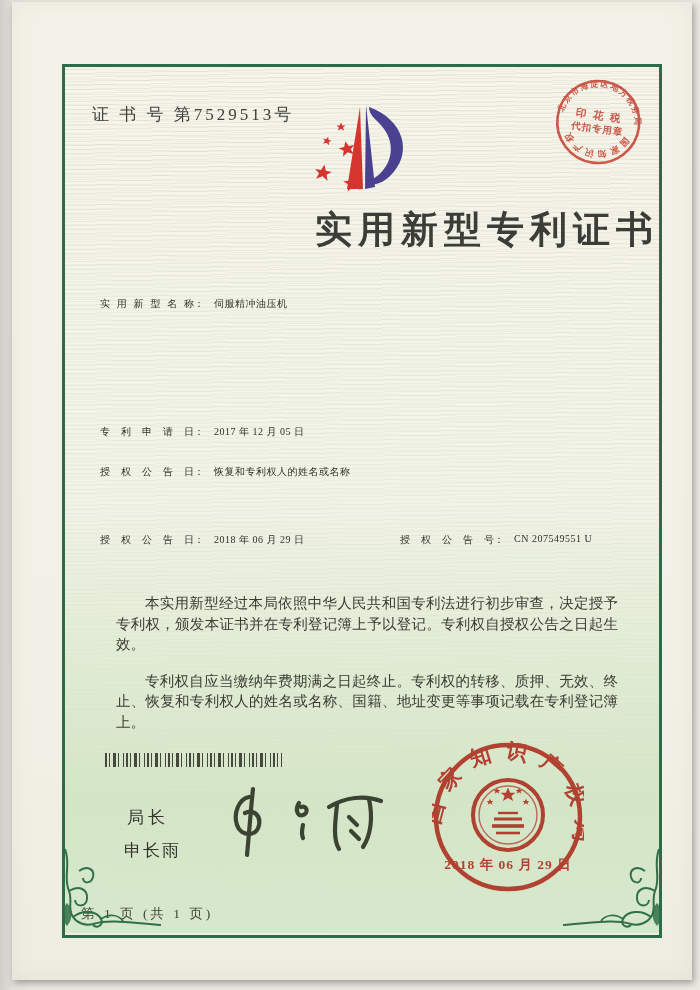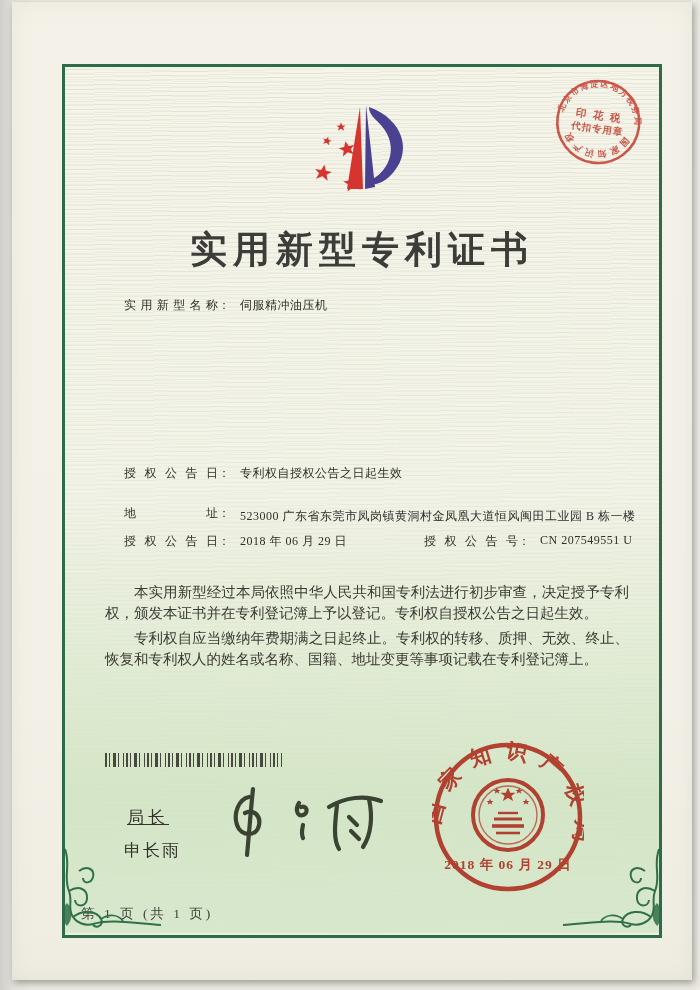--- a/index.html
+++ b/index.html
@@ -15,34 +15,34 @@
   
   .panel{position:absolute;left:53px;top:67px;width:594px;height:864px;
     background-color:#f7f4ea;
     background-image:
       linear-gradient(180deg,rgba(247,244,234,0) 0%,rgba(236,241,226,.45) 50%,rgba(219,233,206,.8) 70%,rgba(210,228,196,.92) 84%,rgba(214,231,203,.95) 100%),
       repeating-linear-gradient(179deg,rgba(100,150,100,.10) 0 1px,rgba(255,255,255,0) 1px 4px),
       repeating-linear-gradient(181deg,rgba(100,150,100,.07) 0 1px,rgba(255,255,255,0) 1px 5px);
     overflow:hidden;}
   .cert-no{position:absolute;left:27px;top:34px;font-size:17px;letter-spacing:3px;color:#3e3f39;}
   .logo{position:absolute;left:232px;top:28px;}
-  .title{position:absolute;left:0;top:136px;width:100%;text-align:center;
-    font-size:37px;font-weight:bold;letter-spacing:6px;color:#3c3d39;margin-top:20px;}
-  .frow{position:absolute;left:35px;font-size:12px;color:#2f302a;white-space:nowrap;margin-left:24px;}
+  .title{position:absolute;left:0;top:136px;width:100%;text-align:right;
+    font-size:37px;font-weight:bold;letter-spacing:6px;color:#3c3d39;}
+  .frow{position:absolute;left:35px;font-size:10px;color:#2f302a;white-space:nowrap;}
   .flabel{display:inline-block;width:94px;text-align:justify;text-align-last:justify;vertical-align:top;}
   .fcolon{display:inline-block;margin-right:10px;vertical-align:top;}
   .fvalue{display:inline-block;vertical-align:top;letter-spacing:.5px;}
   .fvalue.wide{width:432px;white-space:normal;line-height:23px;}
   .grant-no-group{position:absolute;left:300px;top:0;}
   .bodytext{position:absolute;left:35px;top:508px;width:534px;font-size:14.5px;
     line-height:20.6px;color:#3a3b33;text-align:justify;}
-  .bodytext p{margin:5px;text-indent:2em;}
+  .bodytext p{margin:16px;text-indent:2em;}
   .barcode{position:absolute;left:40px;top:684px;width:177px;height:14px;opacity:.82;
     background:repeating-linear-gradient(90deg,#26261f 0 2px,transparent 2px 4px,#26261f 4px 5px,transparent 5px 8px,#26261f 8px 11px,transparent 11px 13px,#26261f 13px 14px,transparent 14px 18px,#26261f 18px 19px,transparent 19px 21px);}
-  .signoff-title{position:absolute;left:62px;top:737px;font-size:17px;letter-spacing:4px;color:#33342c;text-decoration:underline;}
+  .signoff-title{position:absolute;left:62px;top:737px;font-size:17px;letter-spacing:4px;color:#33342c;}
   .signoff-name{position:absolute;left:59px;top:770px;font-size:17px;letter-spacing:2px;color:#33342c;text-align:center;}
   .signature{position:absolute;left:148px;top:714px;}
   .office-seal{position:absolute;left:367px;top:672px;mix-blend-mode:multiply;opacity:.92;}
   .tax-seal{position:absolute;left:489px;top:9px;mix-blend-mode:multiply;opacity:.85;transform:rotate(8deg);}
   .footer{position:absolute;left:16px;top:836px;width:100%;text-align:left;
     font-size:13.5px;letter-spacing:3px;color:#3f423a;}
   .flourish{position:absolute;bottom:-2px;}
   .flourish.fl-left{left:-8px;}
   .flourish.fl-right{right:-8px;transform:scaleX(-1);}
 </style>
@@ -51,20 +51,21 @@
 
 <div class="stage">
   <div class="paper">
 
     <div class="frame">
       <div class="frame-inner"></div>
     </div>
 
     <div class="panel">
 
+      <div class="cert-no">证 书 号 第7529513号</div>
 
       <div class="logo">
         <svg width="132" height="102" viewBox="0 0 132 102">
           <defs>
             <path id="star" d="M0,-10 2.9,-3.1 10,-3.1 4.5,1.2 6.9,8.1 0,4 -6.9,8.1 -4.5,1.2 -10,-3.1 -2.9,-3.1 Z"></path>
           </defs>
 
           <polygon points="63,10 50,92 66,92" fill="#d6352f"></polygon>
 
           <polygon points="69,8 68,92 78,90" fill="#4a4190"></polygon>
@@ -75,25 +76,25 @@
           <use href="#star" transform="translate(26,76) scale(0.85) rotate(10)" fill="#d6352f"></use>
           <use href="#star" transform="translate(56,86) scale(0.95) rotate(-8)" fill="#d6352f"></use>
         </svg>
       </div>
 
       <div class="title">实用新型专利证书</div>
 
       <div class="frow" style="top:228px">
         <span class="flabel">实用新型名称</span><span class="fcolon">：</span><span class="fvalue">伺服精冲油压机</span>
       </div>
+      <div class="frow" style="top:356px">
+        <span class="flabel">专利申请日</span><span class="fcolon">：</span><span class="fvalue">2017 年 12 月 05 日</span>
+      </div>
       <div class="frow" style="top:396px">
-        <span class="flabel">授权公告日</span><span class="fcolon">：</span><span class="fvalue">专利权自授权公告之日起生效</span>
-      </div>
-      <div class="frow" style="top:436px">
-        <span class="flabel">地址</span><span class="fcolon">：</span><span class="fvalue wide">523000 广东省东莞市凤岗镇黄洞村金凤凰大道恒风闽田工业园 B 栋一楼</span>
+        <span class="flabel">授权公告日</span><span class="fcolon">：</span><span class="fvalue">恢复和专利权人的姓名或名称</span>
       </div>
       <div class="frow" style="top:464px">
         <span class="flabel">授权公告日</span><span class="fcolon">：</span><span class="fvalue">2018 年 06 月 29 日</span>
         <span class="grant-no-group">
           <span class="flabel">授权公告号</span><span class="fcolon">：</span><span class="fvalue">CN 207549551 U</span>
         </span>
       </div>
 
       <div class="bodytext">
         <p>本实用新型经过本局依照中华人民共和国专利法进行初步审查，决定授予专利权，颁发本证书并在专利登记簿上予以登记。专利权自授权公告之日起生效。</p>

